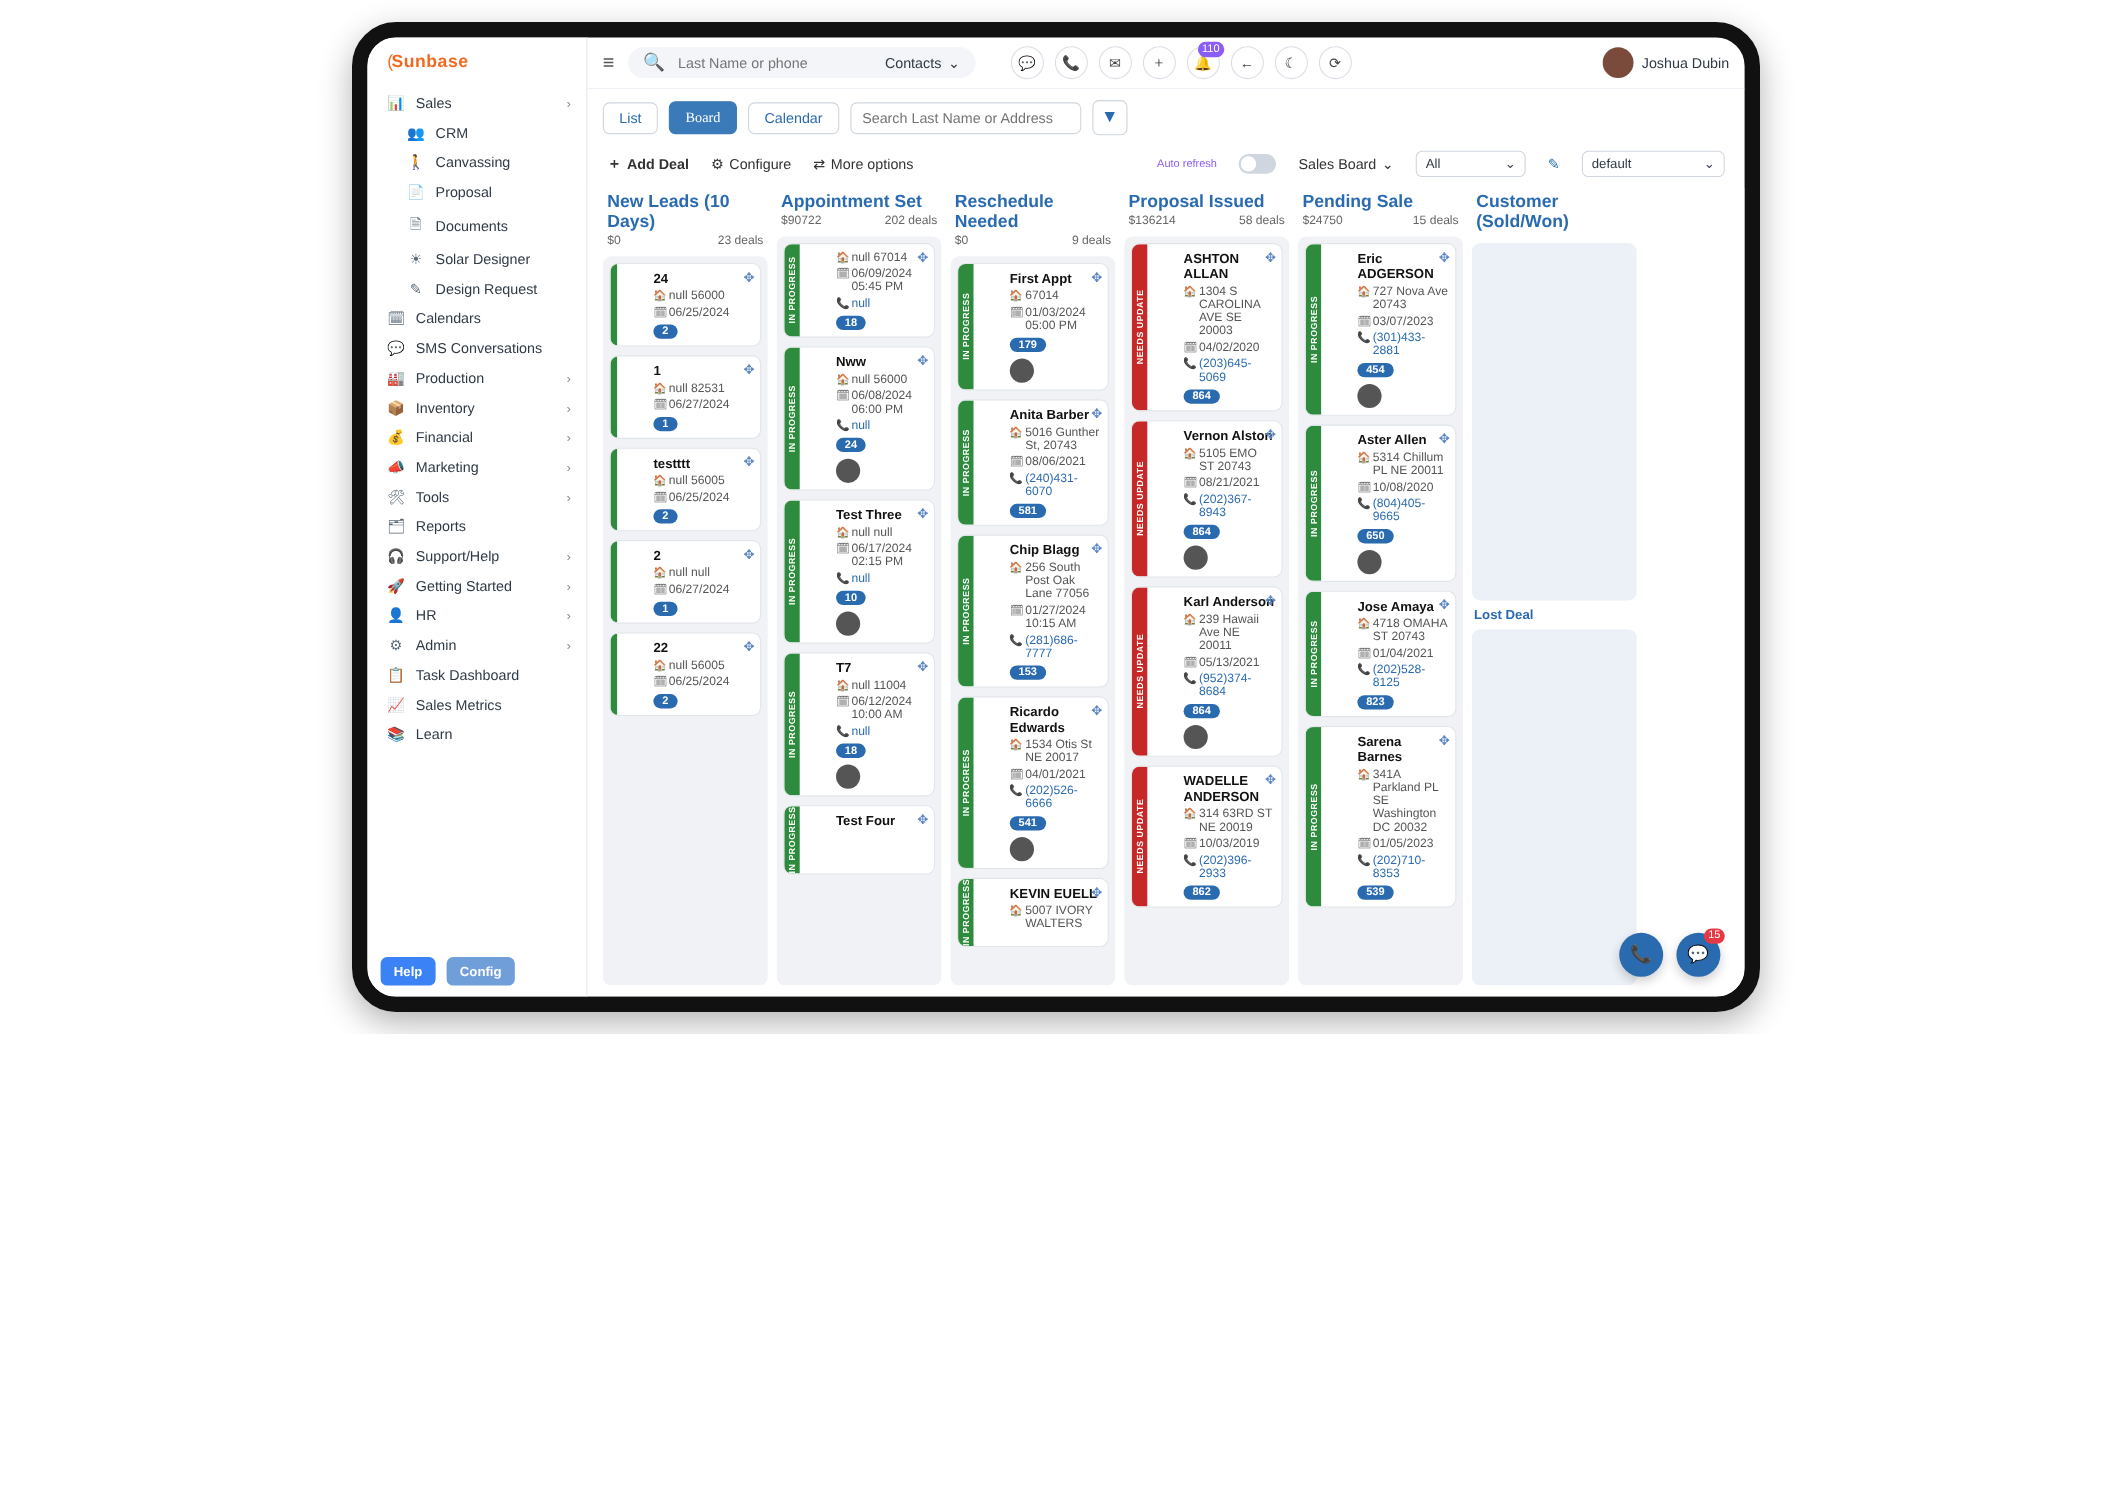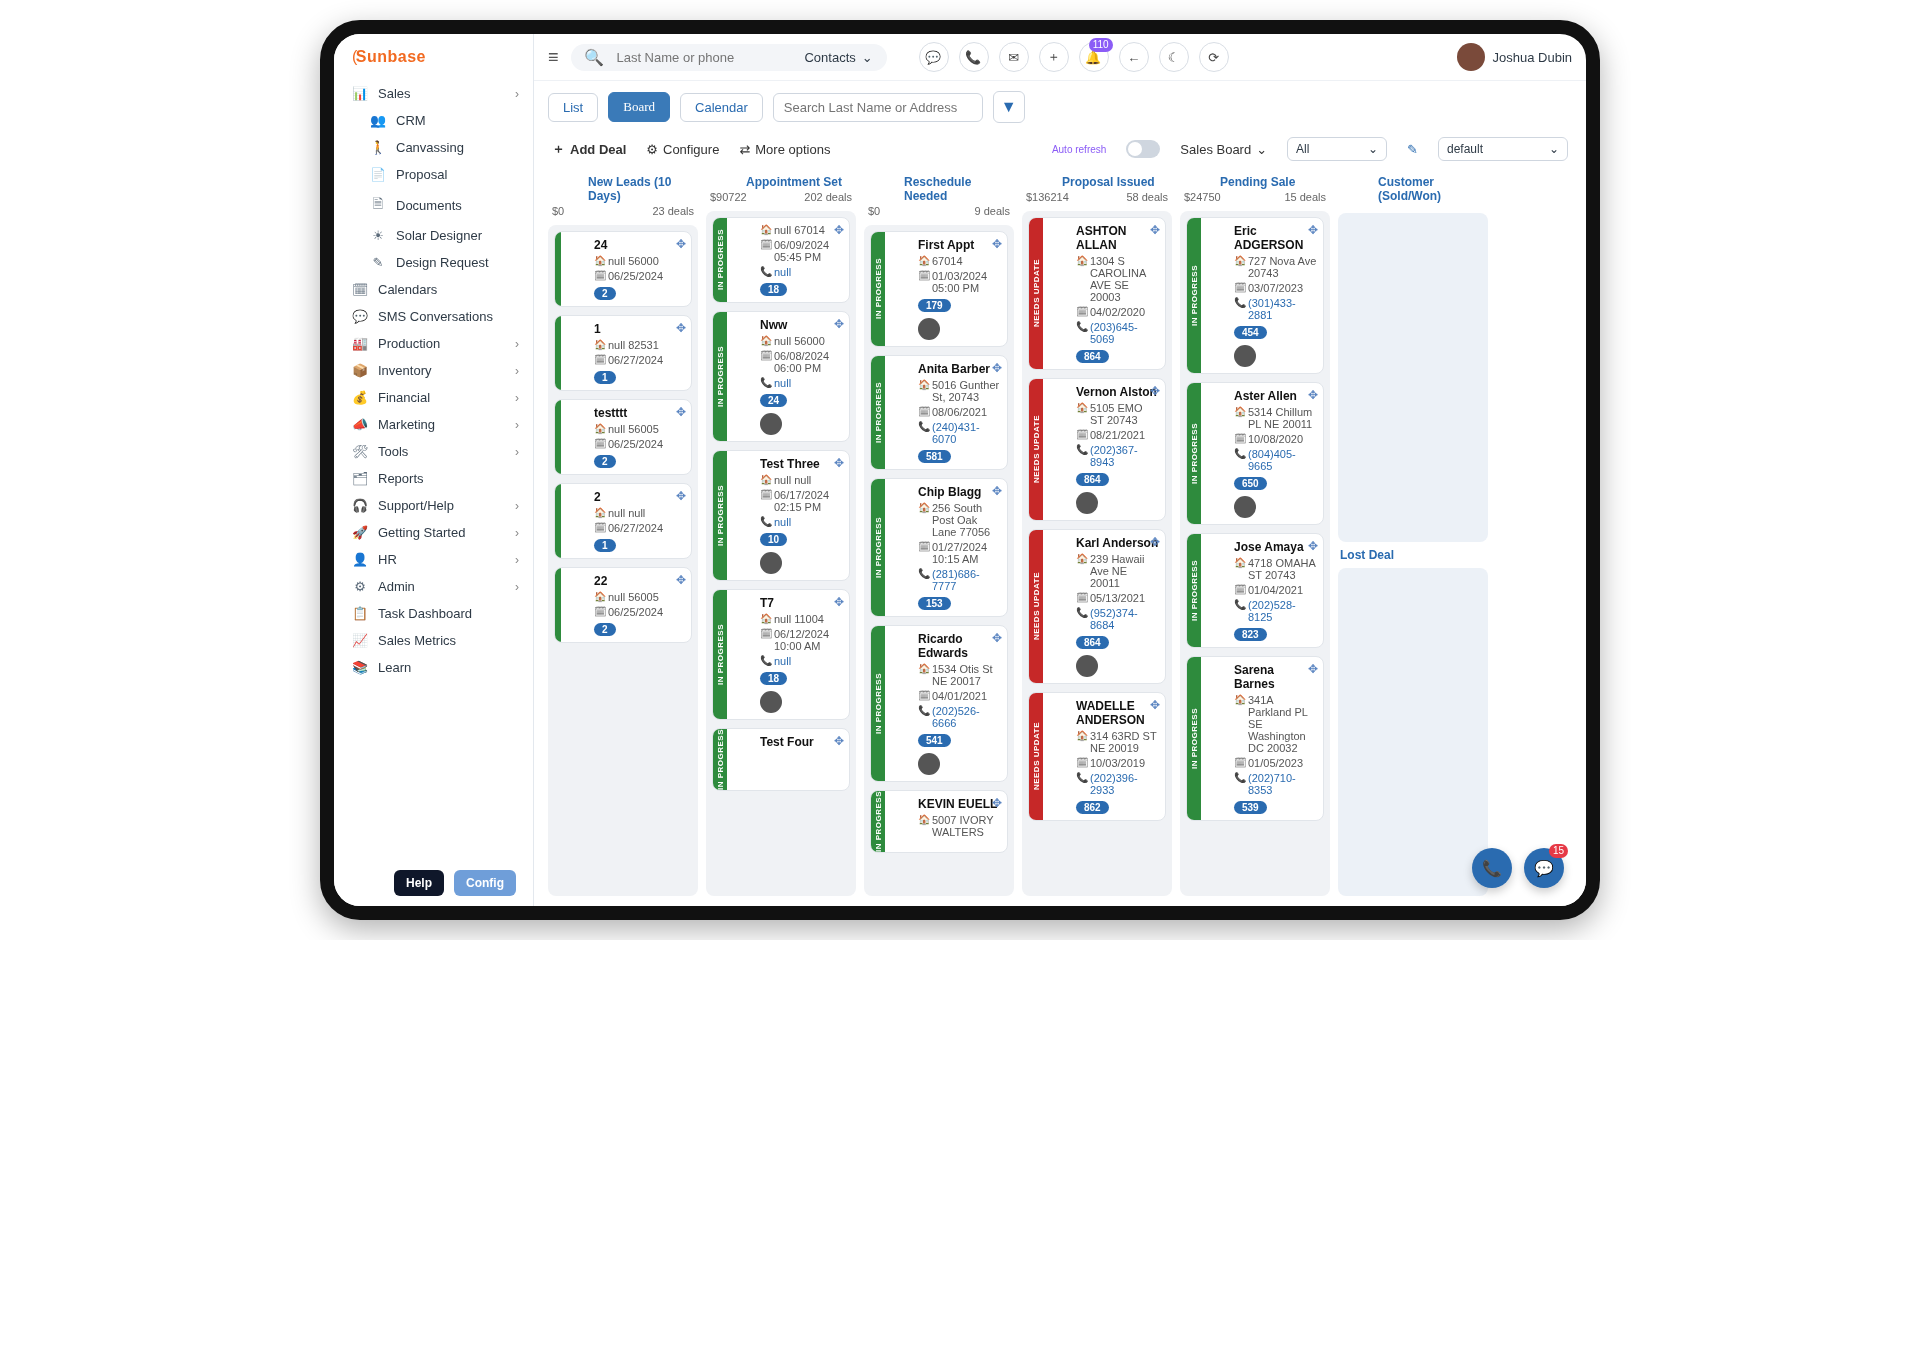--- a/index.html
+++ b/index.html
@@ -10,21 +10,21 @@
 .logo { padding:8px 18px 12px 18px; }
 .logo span { color:#f26a21; font-weight:600; font-size:16px; letter-spacing:.5px;}
 .logo span::before { content:"("; color:#f26a21; font-weight:300; margin-right:-2px;}
 .nav { flex:1 1 auto; overflow:auto; padding:2px 4px 10px 4px;}
 .nav-item { display:flex; align-items:center; gap:10px; padding:6px 10px 6px 14px; cursor:pointer; font-size:13px; color:#2e3a46; position:relative;}
 .nav-item .chev { margin-left:auto; font-size:12px; color:#888;}
 .nav-item.sub { padding-left:32px; }
 .nav-item .nic { width:16px; text-align:center; color:#5c6b7a;}
 .bottom-buttons { display:flex; gap:10px; padding:10px 12px;}
 .pill { border:none; border-radius:6px; padding:6px 12px; font-size:12px; font-weight:600; color:#fff; cursor:pointer;}
-.pill.red { background:#0f172a;margin-left:48px;}
+.pill.red { background:#3b82f6;}
 .pill.blue { background:#6f9ed9;}
 .main { flex:1; display:flex; flex-direction:column; overflow:hidden;}
 .topbar { display:flex; align-items:center; gap:12px; padding:8px 14px; border-bottom:1px solid #eef1f5;}
 .ham { font-size:18px; color:#555; cursor:pointer;}
 .search-wrap { display:flex; align-items:center; background:#f3f5f8; border-radius:20px; padding:4px 14px; gap:12px; min-width:300px;}
 .search-wrap input { border:none; background:transparent; outline:none; font-size:13px; flex:1;}
 .search-wrap .sel { display:flex; align-items:center; gap:6px; font-size:13px; color:#2e3a46; cursor:pointer;}
 .tool-icons { display:flex; align-items:center; gap:10px; margin-left:20px;}
 .ticon { width:30px; height:30px; border:1px solid #d9dee5; border-radius:50%; display:flex; align-items:center; justify-content:center; font-size:13px; color:#444; cursor:pointer; position:relative;}
 .ticon .badge { position:absolute; top:-5px; right:-5px; background:#8b5cf6; color:#fff; border-radius:10px; font-size:10px; padding:0 4px; line-height:14px;}
@@ -38,21 +38,21 @@
 .optbar { display:flex; align-items:center; gap:20px; padding:4px 18px 10px 18px; font-size:13px; color:#2e3a46; flex-wrap:wrap;}
 .optlink { display:flex; align-items:center; gap:5px; cursor:pointer; color:#333;}
 .optlink.bold { font-weight:600;}
 .toggle { width:34px; height:18px; background:#cfd6df; border-radius:10px; position:relative;}
 .toggle::after { content:""; width:14px; height:14px; background:#fff; border-radius:50%; position:absolute; top:2px; left:2px;}
 .select { border:1px solid #cfd6df; border-radius:6px; padding:4px 8px; font-size:12px; background:#fff; min-width:100px; display:flex; justify-content:space-between; align-items:center; gap:8px; cursor:pointer;}
 .auto { color:#8b5cf6; font-size:10px; margin-left:auto;}
 .board { flex:1; display:flex; gap:8px; overflow-x:auto; overflow-y:hidden; padding:0 10px 10px 14px; background:#fff;}
 .col { width:150px; flex:0 0 150px; display:flex; flex-direction:column; overflow:hidden;}
 .col-head { padding:4px 4px 8px 4px;}
-.col-title { color:#2a6bb0; font-weight:600; font-size:12px;margin-left:36px;}
+.col-title { color:#2a6bb0; font-weight:600; font-size:16px;}
 .col-meta { display:flex; justify-content:space-between; color:#666; font-size:11px; padding-top:2px;}
 .col-cards { flex:1; overflow-y:auto; background:#f0f2f5; border-radius:8px; padding:6px; display:flex; flex-direction:column; gap:8px;}
 .col-cards.empty{ background:#ecf1f7;}
 .card { background:#fff; border:1px solid #e1e5ea; border-radius:8px; display:flex; overflow:hidden; font-size:11px; position:relative;}
 .stripe { width:14px; display:flex; align-items:center; justify-content:center;}
 .stripe span { writing-mode:vertical-rl; transform:rotate(180deg); color:#fff; font-size:8px; font-weight:700; letter-spacing:.5px;}
 .stripe.green{ background:#2e8b3d;}
 .stripe.red{ background:#c62828;}
 .cbody { flex:1; padding:6px 6px 6px 8px; display:flex; flex-direction:column; gap:3px;margin-left:25px;}
 .cname { font-weight:700; font-size:12px; color:#111;}

